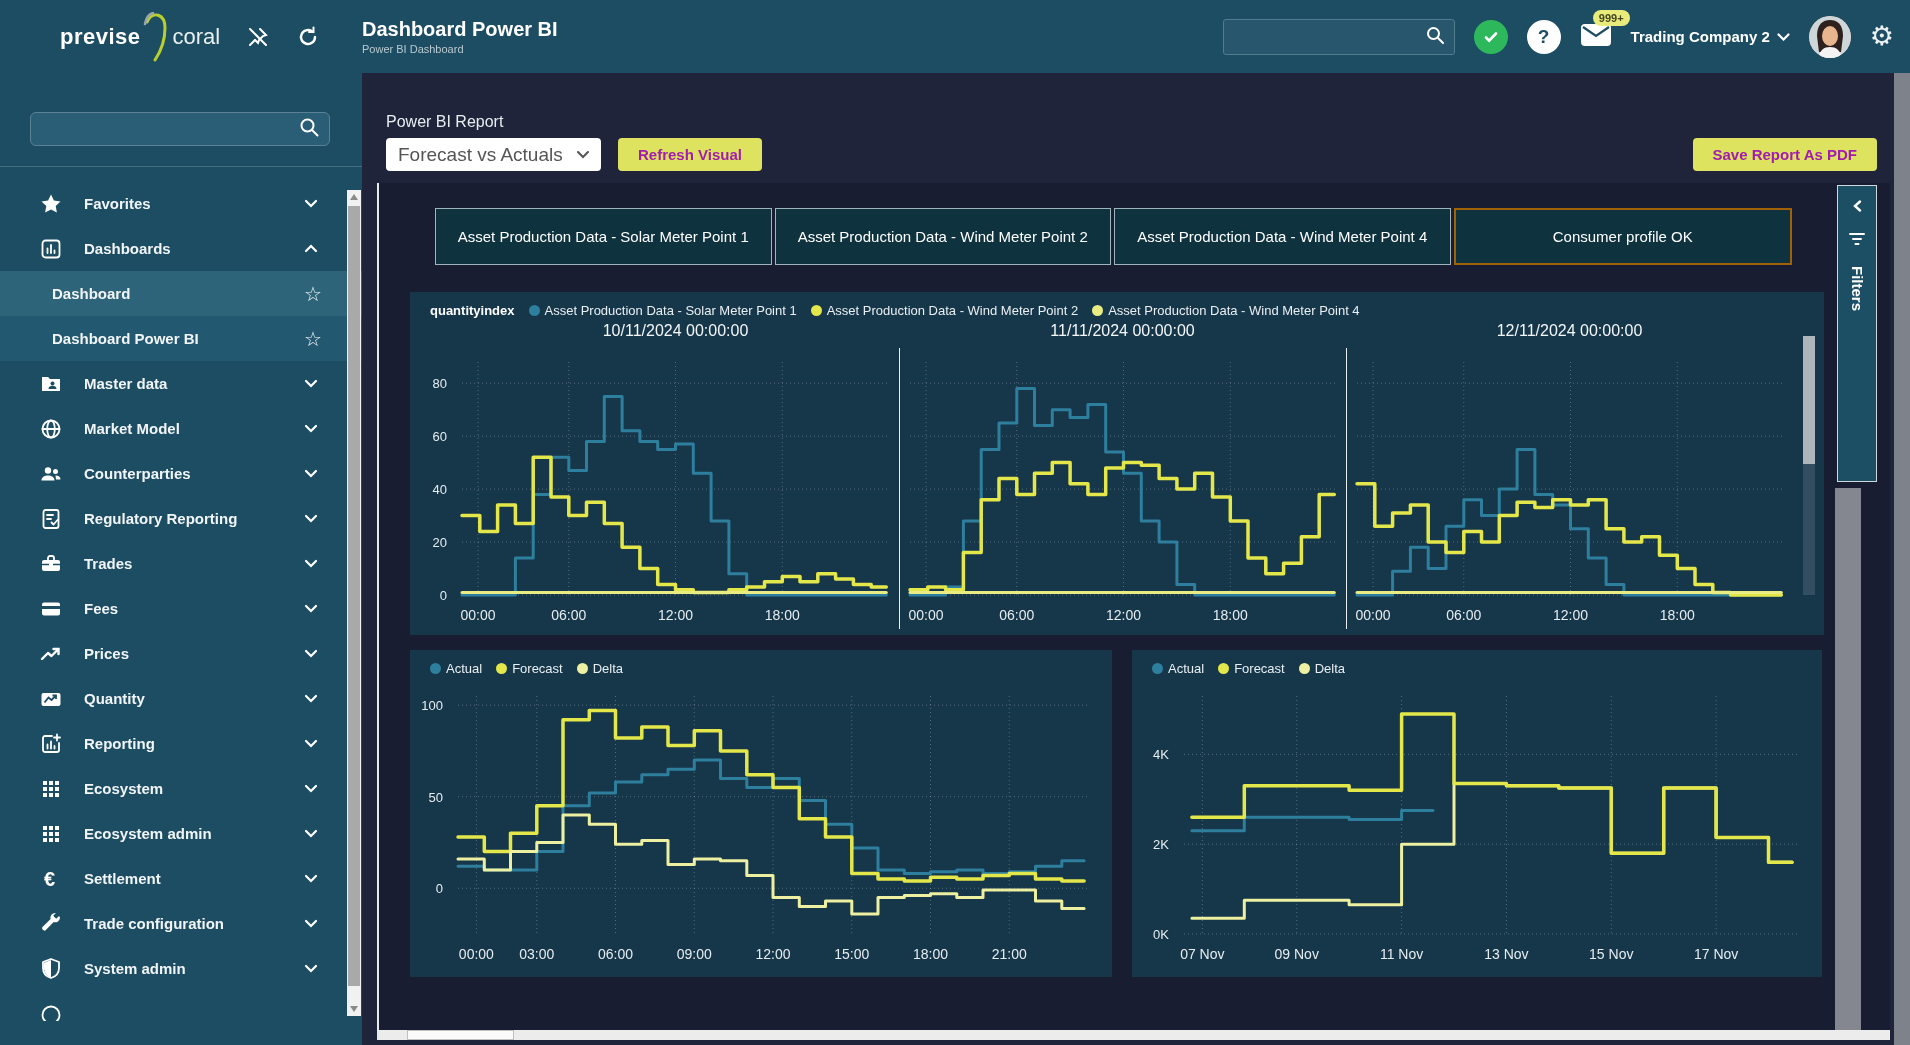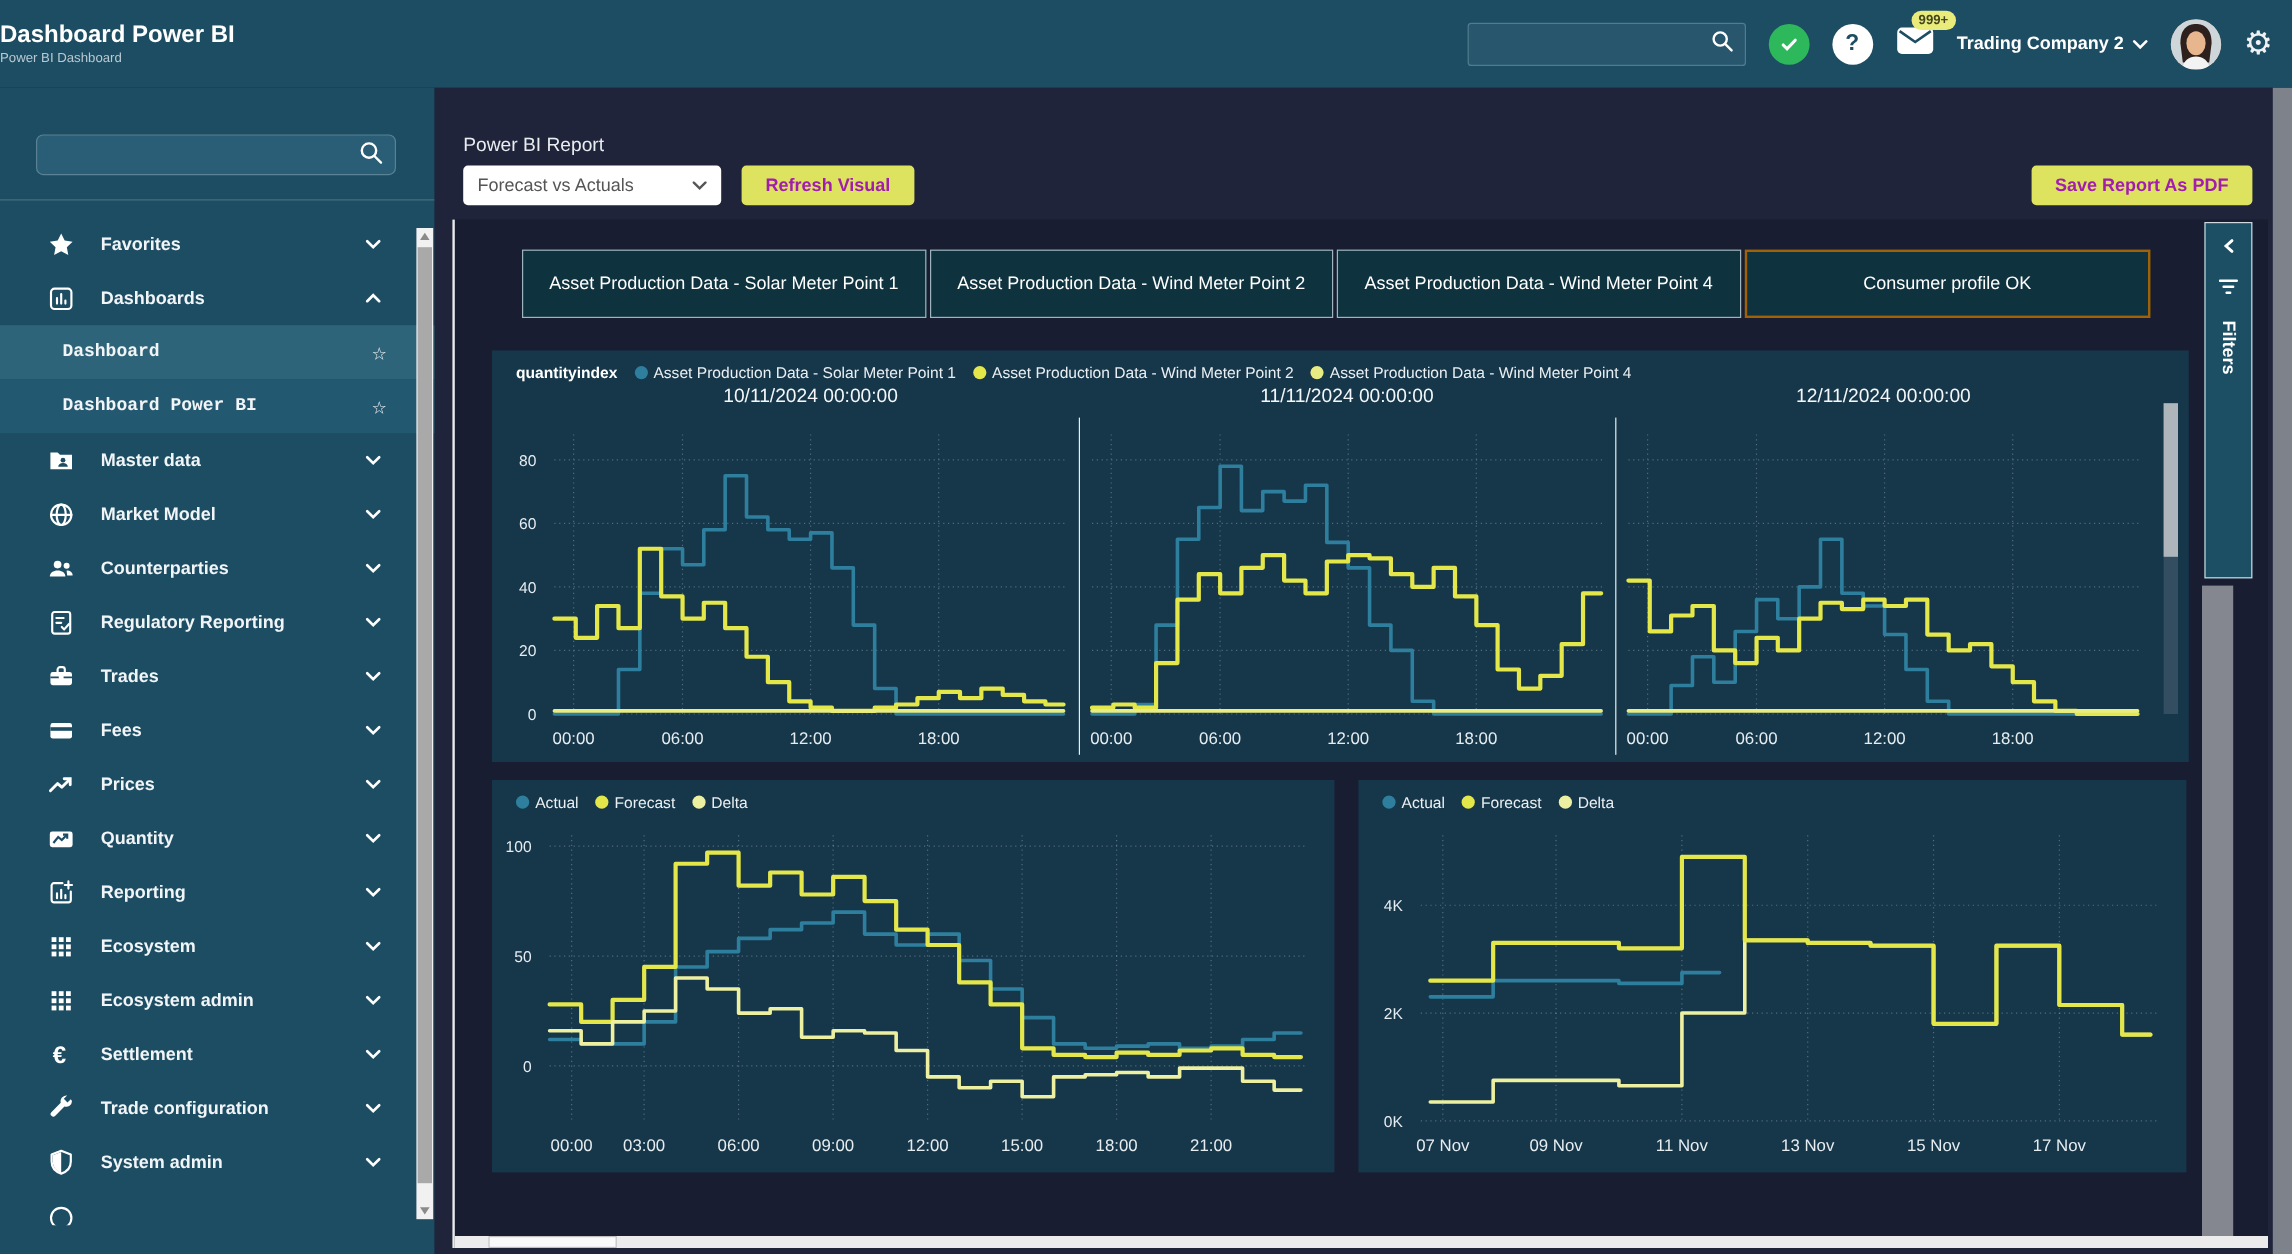--- a/index.html
+++ b/index.html
@@ -43,21 +43,21 @@
                  border:1px solid #5a8294; border-radius:6px; display:flex; align-items:center;
                  padding:0 8px; }
   .side-search input { flex:1; background:transparent; border:none; outline:none; color:#fff; font-size:14px; }
   .side-divider { margin-top:20px; border-top:1px solid rgba(255,255,255,.18); }
   .nav { padding-top:14px; }
   .nav-row { height:45px; display:flex; align-items:center; padding-left:38px; color:#f1f5f7;
              font-size:15px; font-weight:bold; cursor:pointer; }
   .nav-row .ico { width:26px; display:flex; justify-content:center; }
   .nav-row .lbl { margin-left:20px; flex:1; }
   .nav-row .chev { margin-right:44px; display:flex; }
-  .nav-row.sub { padding-left:52px;font-family:Liberation Mono, monospace; }
+  .nav-row.sub { padding-left:52px; }
   .nav-row.sub .lbl { margin-left:0; }
   .nav-row.sub .star { margin-right:40px; font-size:20px; font-weight:normal; }
   .nav-row.active { background:#2e6479; }
   .nav-row.subtle { background:#235871; }
   .nav-row.partial { height:30px; overflow:hidden; align-items:flex-start; padding-top:12px; }
 
   
   .side-scroll { position:absolute; right:1px; top:117px; width:14px; height:826px;
                  background:#f1f1f1; cursor:pointer; }
   .side-scroll .arr { position:absolute; left:0; width:14px; height:14px; display:flex;
@@ -70,21 +70,21 @@
   .side-thumb { position:absolute; left:1px; top:16px; width:12px; height:780px; background:#a9a9a9; }
 
   
   .main { position:absolute; left:362px; top:73px; width:1548px; height:972px; background:#20243a; }
   .toolbar { position:absolute; left:0; top:0; width:100%; padding:40px 33px 0 24px;
              display:flex; align-items:flex-end; }
   .tb-left { display:flex; align-items:flex-end; gap:17px; }
   .tb-field .tb-label { color:#e8edf0; font-size:16px; margin-bottom:7px; }
   .select { width:215px; height:33px; background:#fff; border-radius:4px; display:flex;
             align-items:center; padding:0 12px; cursor:pointer; }
-  .select .sel-txt { flex:1; color:#555; font-size:15px; }
+  .select .sel-txt { flex:1; color:#555; font-size:19px; }
   .btn { height:33px; background:#dde35e; color:#a21caf; font-weight:bold; font-size:15px;
          border:none; border-radius:4px; padding:0 20px; cursor:pointer;
          font-family:"Liberation Sans", sans-serif; }
   .tb-spacer { flex:1; }
 
   
   .report { position:absolute; left:15px; top:110px; width:1513px; height:857px;
             background:#191d31; border-left:2px solid #e8eaec; }
   .tabs { position:absolute; left:56px; top:25px; width:1357px; height:57px; display:flex; gap:3px; }
   .tab { flex:1; background:#0e323e; border:1px solid #9fb5bd; color:#fff; font-size:15px;
@@ -125,20 +125,43 @@
   .filters .chev-left { color:#fff; cursor:pointer; }
   .filters .flt-label { color:#fff; font-size:15px; font-weight:bold;
                         writing-mode:vertical-rl; cursor:pointer; }
 </style>
 </head>
 <body>
 
 <div class="app">
 
   <div class="header">
+    <div class="hdr-left">
+      <div class="logo">
+        <span class="logo-bold">previse</span>
+        <svg width="30" height="50" viewBox="0 0 30 50">
+          <path d="M6 10 C 12 -2, 24 2, 24 16 C 24 30, 18 42, 14 48" stroke="#b9cf2f" stroke-width="3" fill="none" stroke-linecap="round"></path>
+          <path d="M4 12 C 5 6, 8 2, 12 1" stroke="#9aa6ab" stroke-width="2.5" fill="none" stroke-linecap="round"></path>
+        </svg>
+        <span class="logo-light">coral</span>
+      </div>
+      <span class="hdr-icon">
+        <svg width="24" height="24" viewBox="0 0 24 24" fill="none" stroke="#fff" stroke-width="2" stroke-linecap="round">
+          <path d="M14 4l6 6-3 1-4 4-1 3-3-3"></path>
+            <path d="M9 15l-5 5"></path>
+            <path d="M4 4l16 16"></path>
+        </svg>
+      </span>
+      <span class="hdr-icon">
+        <svg width="24" height="24" viewBox="0 0 24 24" fill="none" stroke="#fff" stroke-width="2.4" stroke-linecap="round">
+          <path d="M19 12a7 7 0 1 1-2.2-5.1"></path>
+            <path d="M17.5 2.5v4.5H13" stroke-width="2"></path>
+        </svg>
+      </span>
+    </div>
     <div class="hdr-title-block">
       <div class="hdr-title">Dashboard Power BI</div>
       <div class="hdr-sub">Power BI Dashboard</div>
     </div>
     <div class="hdr-spacer"></div>
     <div class="hdr-right">
       <div class="hdr-search">
         <input value="" style="">
         <span>
           <svg width="22" height="22" viewBox="0 0 22 22" fill="none" stroke="#fff" stroke-width="2">

